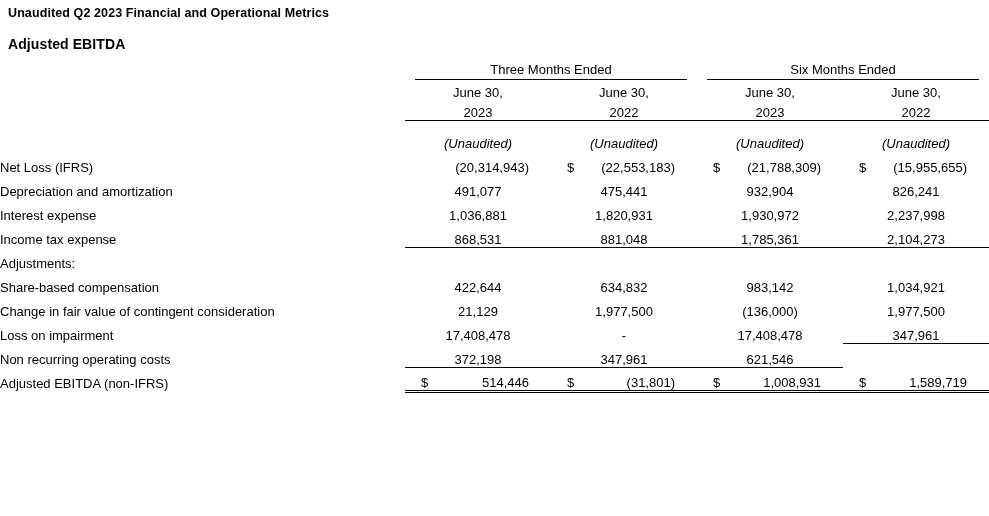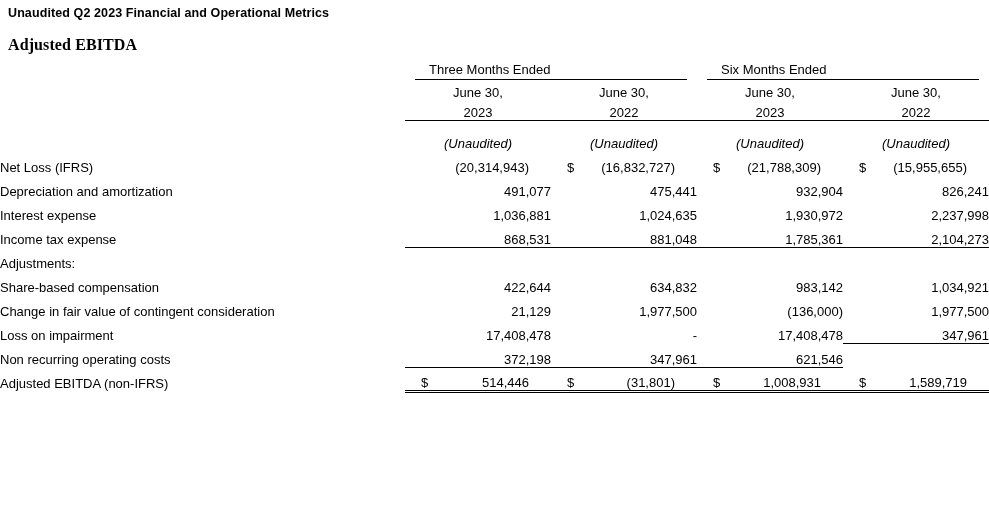--- a/index.html
+++ b/index.html
@@ -26,24 +26,23 @@
     left: 8px;
     top: 6px;
     font-size: 12.5px;
     font-weight: bold;
     letter-spacing: 0.1px;
   }
   .doc-subtitle {
     position: absolute;
     left: 8px;
     top: 36px;
-    font-size: 16px;
+    font-size: 14px;
     font-weight: bold;
     letter-spacing: 0.1px;
-    font-family: Liberation Serif, serif;
   }
   table.fin {
     position: absolute;
     left: 0px;
     top: 60px;
     border-collapse: collapse;
     width: 989px;
     table-layout: fixed;
   }
   table.fin col.c-label { width: 405px; }
@@ -54,30 +53,31 @@
     vertical-align: bottom;
     font-size: 13px;
     line-height: 15px;
   }
   .lbl {
     padding-left: 8px;
     text-align: left;
     white-space: nowrap;
   }
   .num {
-    text-align: right;
+    text-align: center;
     padding-right: 22px;
     white-space: nowrap;
   }
   .indent1 { padding-left: 32px; }
   .bold { font-weight: bold; }
   .ital { font-style: italic; }
 
   
   .grp {
+    text-align: center;
     font-weight: bold;
     font-size: 13px;
     padding-bottom: 2px;
   }
   .grp span {
     display: block;
     border-bottom: 1.4px solid #000;
     padding: 0 14px 2px 14px;
     margin: 0 10px;
   }
@@ -163,21 +163,21 @@
         <td class="lbl bold">Net Loss (IFRS)</td>
         <td class="num">
           <div class="numwrap">
               <span class="cur"></span>
               <span class="val">(20,314,943)</span>
             </div>
         </td>
         <td class="num">
           <div class="numwrap">
               <span class="cur">$</span>
-              <span class="val">(16,832,727)</span>
+              <span class="val">(22,553,183)</span>
             </div>
         </td>
         <td class="num">
           <div class="numwrap">
               <span class="cur">$</span>
               <span class="val">(21,788,309)</span>
             </div>
         </td>
         <td class="num">
           <div class="numwrap">
@@ -191,21 +191,21 @@
         <td class="lbl indent1">Depreciation and amortization</td>
         <td class="num">491,077</td>
         <td class="num">475,441</td>
         <td class="num">932,904</td>
         <td class="num">826,241</td>
       </tr>
 
       <tr class="rowh-tall">
         <td class="lbl indent1">Interest expense</td>
         <td class="num">1,036,881</td>
-        <td class="num">1,024,635</td>
+        <td class="num">1,820,931</td>
         <td class="num">1,930,972</td>
         <td class="num">2,237,998</td>
       </tr>
 
       <tr class="rowh-tall">
         <td class="lbl indent1">Income tax expense</td>
         <td class="num botline">868,531</td>
         <td class="num botline">881,048</td>
         <td class="num botline">1,785,361</td>
         <td class="num botline">2,104,273</td>

